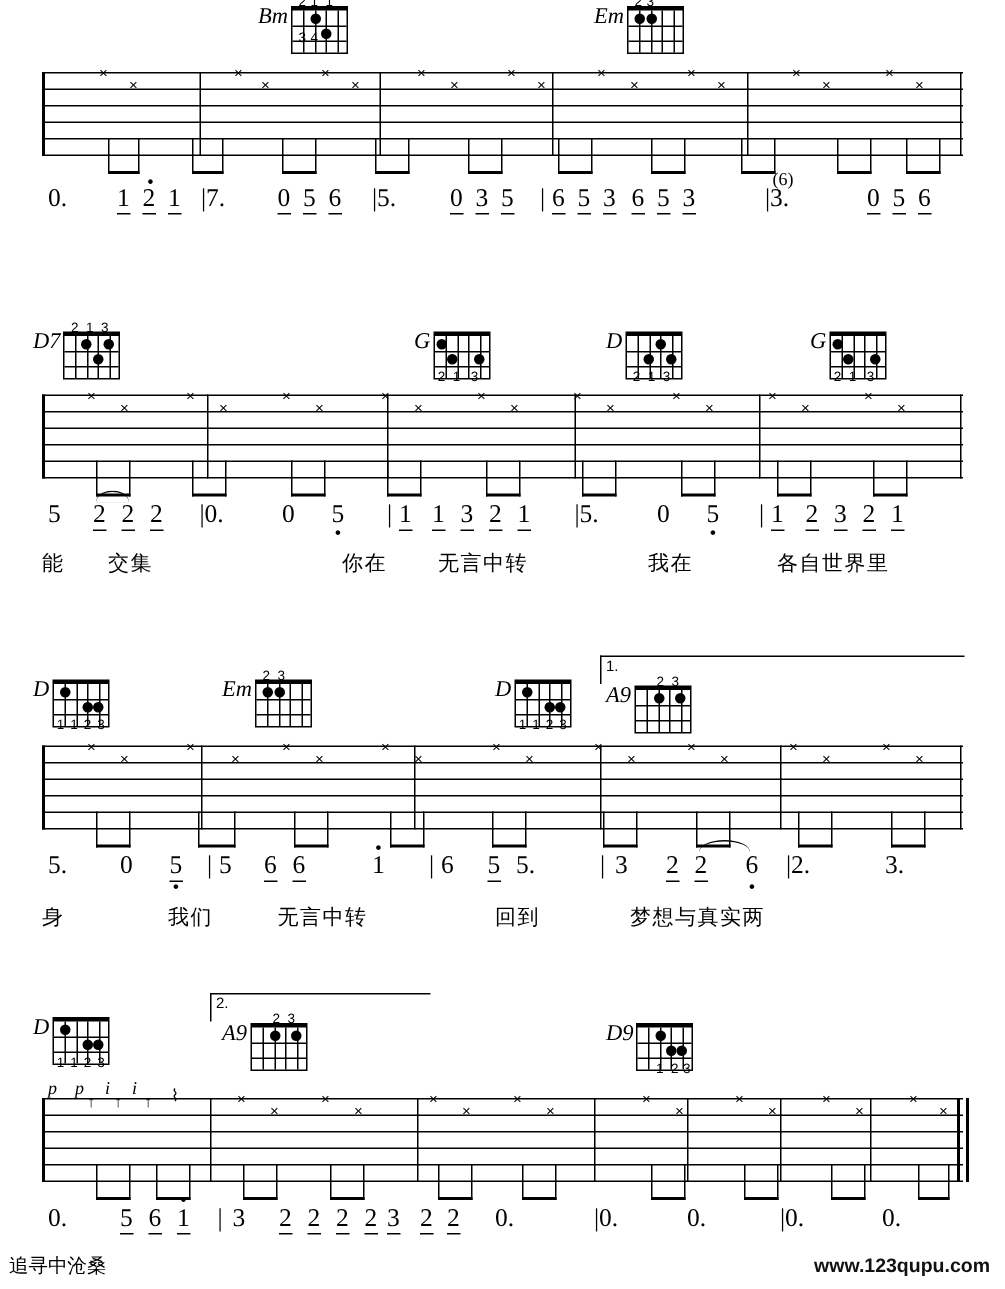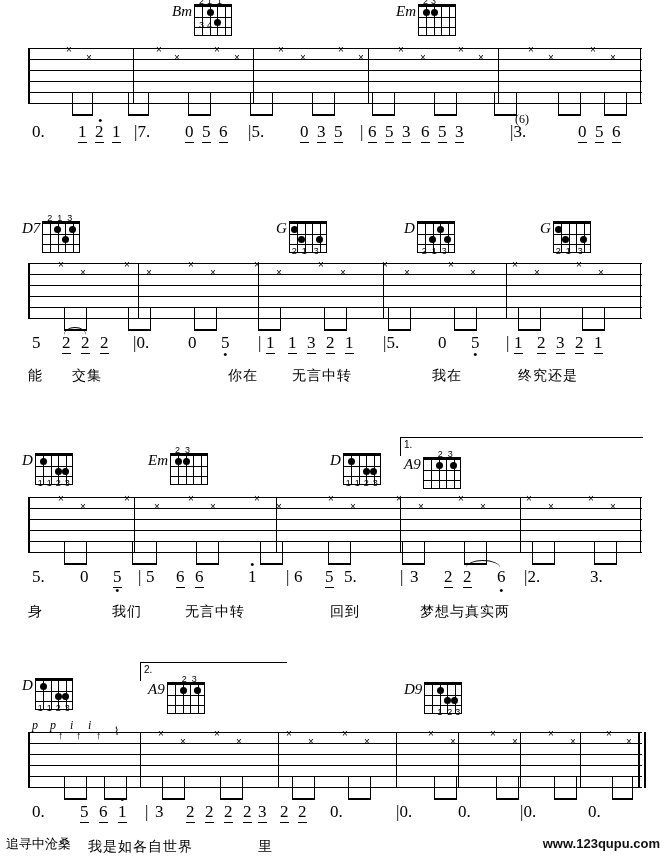--- a/index.html
+++ b/index.html
@@ -353,21 +353,21 @@
       <span class="under" style="left:575px">2</span>
       <span class="under" style="left:594px">1</span>
     </div>
 
     <div class="lyr" style="top:162px;">
       <span style="left:28px">能</span>
       <span style="left:72px">交集</span>
       <span style="left:228px">你在</span>
       <span style="left:292px">无言中转</span>
       <span style="left:432px">我在</span>
-      <span style="left:518px">终究还是</span>
+      <span style="left:518px">各自世界里</span>
     </div>
   </div>
 
   <div class="system sys3">
 
     <div class="chord" style="left:22px;top:18px;">
       <span class="cname">D</span>
       <span class="grid">
         <i class="v" style="left:7px"></i>
           <i class="v" style="left:15px"></i>
@@ -682,22 +682,18 @@
       <span class="under" style="left:258px">3</span>
       <span class="under" style="left:280px">2</span>
       <span class="under" style="left:298px">2</span>
       <span style="left:330px">0.</span>
       <span style="left:396px">|0.</span>
       <span style="left:458px">0.</span>
       <span style="left:520px">|0.</span>
       <span style="left:588px">0.</span>
     </div>
 
-    <div class="lyr" style="top:178px;">
-      <span style="left:88px">我是如各自世界</span>
-      <span style="left:258px">里</span>
-    </div>
   </div>
 
   <div class="footL">追寻中沧桑</div>
   <div class="footR">www.123qupu.com</div>
 
 </div>
 
 </body></html>

